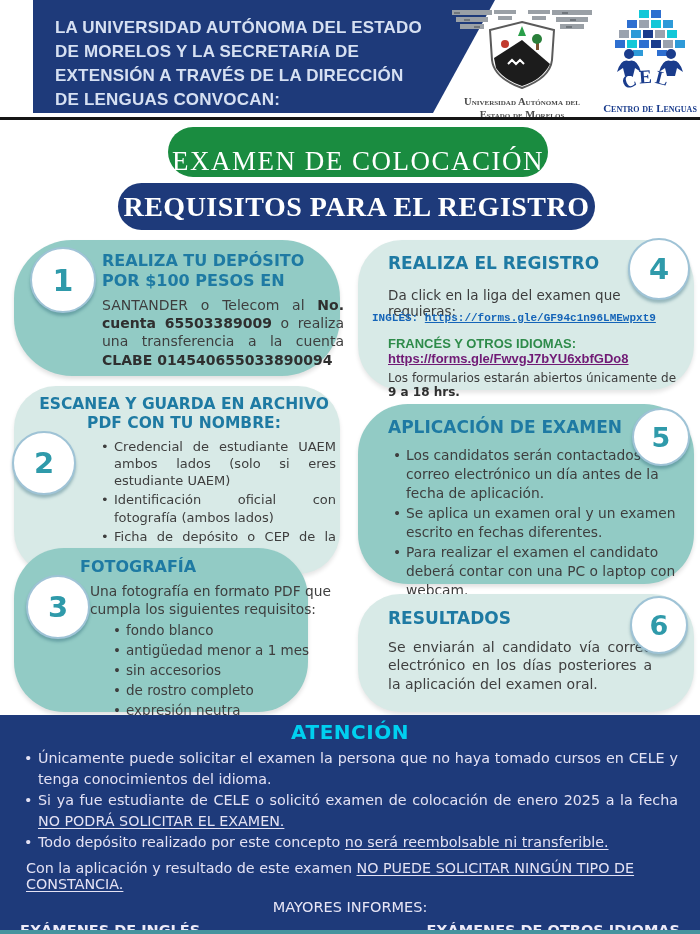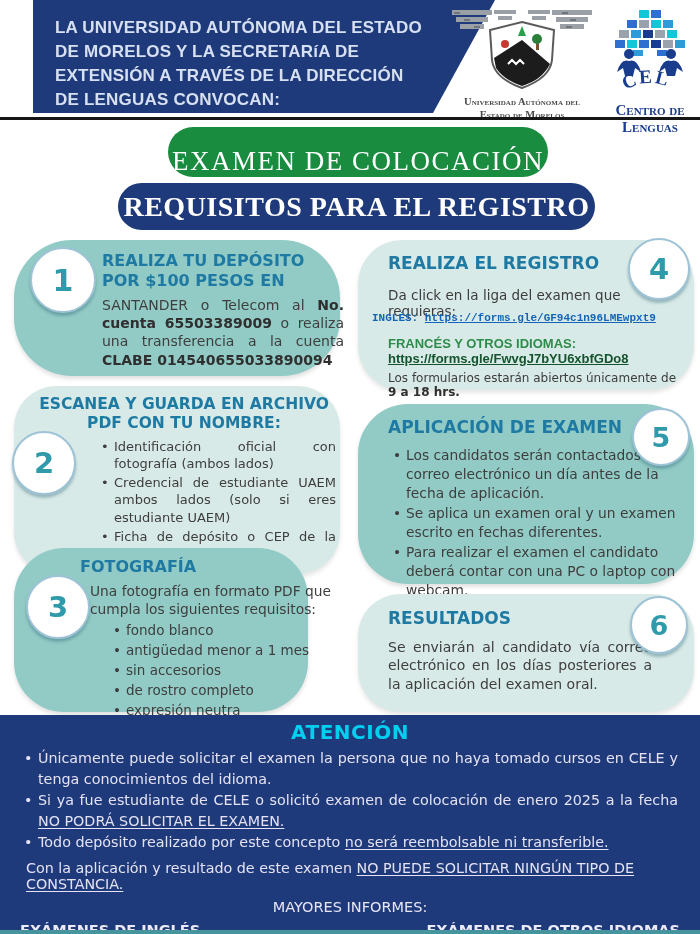--- a/index.html
+++ b/index.html
@@ -24,21 +24,21 @@
   }
   .logos { position:absolute; left:446px; top:4px; width:252px; height:110px; display:flex; }
   .uaem-logo { position:absolute; left:2px; top:2px; width:148px; text-align:center; }
   .uaem-caption {
     font-family:"Liberation Serif", serif; font-variant:small-caps; font-weight:bold;
     font-size:10.5px; line-height:1.25; color:#4a4a4a; margin-top:1px;
   }
   .cele-logo { position:absolute; left:156px; top:2px; width:96px; text-align:center; }
   .cele-caption {
     font-family:"Liberation Serif", serif; font-variant:small-caps; font-weight:bold;
-    font-size:15px; color:#1a3c8c; margin-top:0px;
+    font-size:11px; color:#1a3c8c; margin-top:0px;
   }
   .black-line { position:absolute; left:0; top:117px; width:700px; height:3px; background:#161616; }
 
   
   .pill { position:absolute; display:flex; align-items:center; justify-content:center; color:#fff; }
   .pill-green {
     left:168px; top:127px; width:380px; height:50px; border-radius:26px; background:#1a8c40;
     font-family:"Liberation Serif", serif; font-size:27px; letter-spacing:1.5px;align-items:flex-end;
   }
   .pill-navy {
@@ -86,21 +86,21 @@
   .b4 { left:358px; top:240px; width:336px; height:150px; border-radius:44px; }
   .c4 { left:628px; top:238px; width:62px; height:62px; font-size:29px; }
   .t4 { left:30px; top:13px; width:240px; font-size:17px; }
   .i4 { left:30px; top:47px; width:280px; font-size:13.5px; color:#3c3c3c; }
   .ln-en { position:absolute; left:14px; top:72px; width:300px;
            font-family:Liberation Mono, monospace; font-size:11px; font-weight:bold; color:#1464b8; }
   .ln-en a { color:#1464b8; text-decoration:underline; }
   .ln-fr-label { position:absolute; left:30px; top:96px; font-family:"Liberation Sans", sans-serif;
                  font-size:13px; font-weight:bold; color:#2e8b4a; }
   .ln-fr-link  { position:absolute; left:30px; top:111px; font-family:"Liberation Sans", sans-serif;
-                 font-size:13px; font-weight:bold; color:#14532d; text-decoration:underline; }
+                 font-size:13px; font-weight:bold; color:#701a75; text-decoration:underline; }
   .n4 { left:30px; top:131px; width:290px; font-size:12px; color:#3c3c3c; }
 
   .b5 { left:358px; top:404px; width:336px; height:180px; border-radius:50px; }
   .c5 { left:632px; top:408px; width:58px; height:58px; font-size:27px; }
   .t5 { left:30px; top:13px; width:250px; font-size:17px; }
   .u5 { position:absolute; left:48px; top:42px; width:276px; font-size:13.8px; color:#3e3e3e;
         line-height:1.38; list-style:none; }
   .u5 li { position:relative; margin-bottom:1px; }
   .u5 li::before { content:"•"; position:absolute; left:-13px; }
 
@@ -228,22 +228,22 @@
     <div class="box-title t1">REALIZA TU DEPÓSITO POR $100 PESOS EN</div>
     <div class="box-body y1">
       <span>SANTANDER o Telecom al </span><span class="bold">No. cuenta 65503389009</span><span> o realiza una transferencia a la cuenta </span><span class="bold">CLABE 014540655033890094</span>
     </div>
   </div>
   <div class="num-circle c1">1</div>
 
   <div class="box light b2">
     <div class="box-title t2">ESCANEA Y GUARDA EN ARCHIVO PDF CON TU NOMBRE:</div>
     <ul class="u2">
+      <li>Credencial de estudiante UAEM ambos lados (solo si eres estudiante UAEM)</li>
       <li>Identificación oficial con fotografía (ambos lados)</li>
-      <li>Credencial de estudiante UAEM ambos lados (solo si eres estudiante UAEM)</li>
       <li>Ficha de depósito o CEP de la transferencia bancaria.</li>
     </ul>
   </div>
   <div class="num-circle c2">2</div>
 
   <div class="box teal b3">
     <div class="box-title t3">FOTOGRAFÍA</div>
     <div class="box-body i3">Una fotografía en formato PDF que cumpla los siguientes requisitos:</div>
     <ul class="u3">
       <li>fondo blanco</li>

